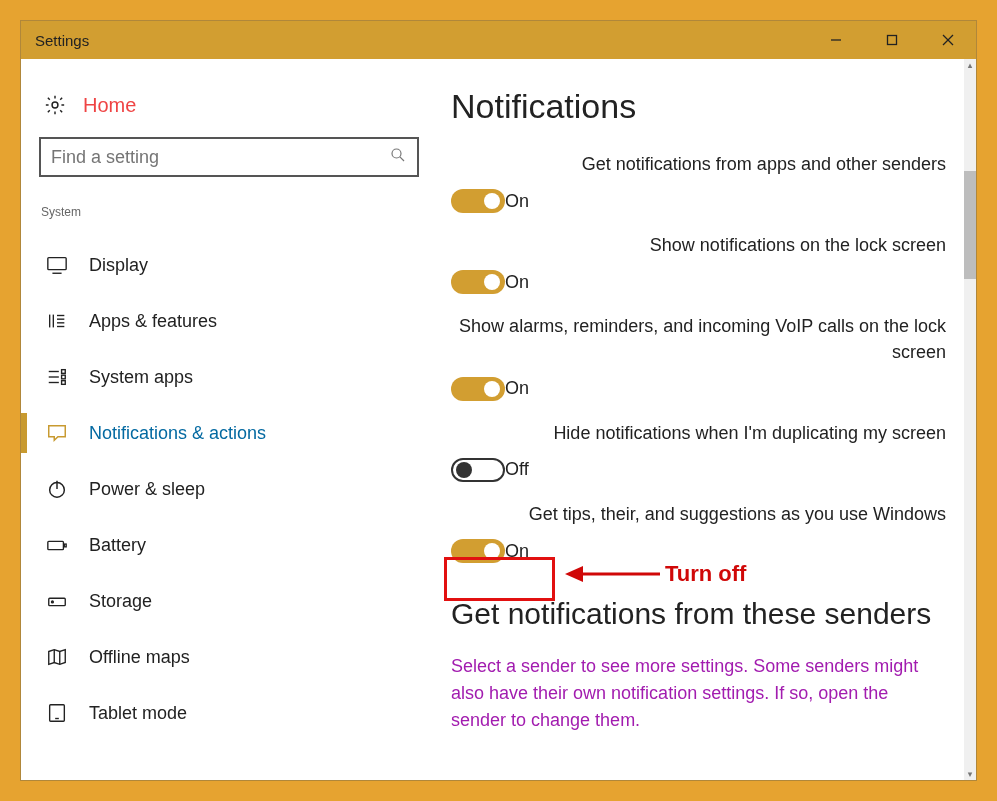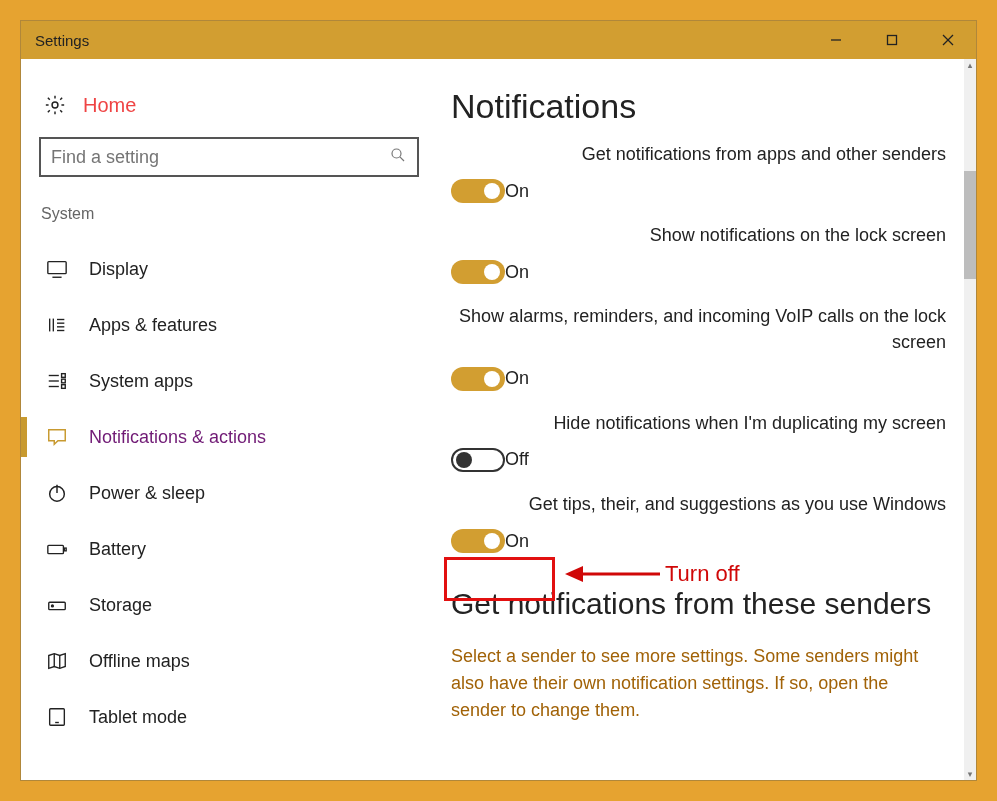--- a/index.html
+++ b/index.html
@@ -73,38 +73,38 @@
   }
   .search-box input {
     flex: 1;
     border: none;
     outline: none;
     font-size: 18px;
     color: #333;
     background: transparent;
   }
   .section-label {
-    font-size: 16px;
+    font-size: 12px;
     color: #666;
     margin-bottom: 18px;
     padding-left: 2px;
   }
   .nav-item {
     display: flex;
     align-items: center;
     gap: 20px;
     height: 56px;
     font-size: 18px;
     color: #222;
     padding-left: 6px;
     position: relative;
     cursor: default;
   }
   .nav-item.active {
-    color: #701a75;
+    color: #0369a1;
     gap: 20px;
   }
   .nav-item.active::before {
     content: "";
     position: absolute;
     left: -18px;
     top: 8px;
     bottom: 8px;
     width: 6px;
     background: #c89a30;
@@ -119,21 +119,21 @@
   .main {
     flex: 1;
     padding: 28px 30px 0 10px;
     overflow: hidden;
     font-size: 18px;
     color: #222;
   }
   .main h1 {
     font-size: 34px;
     font-weight: 400;
-    margin-bottom: 16px;
+    margin-bottom: 26px;
   }
   .main h2 {
     font-size: 30px;
     font-weight: 400;
     margin: 34px 0 22px 0;
   }
   .setting-row { margin-bottom: 20px; text-align: right; }
   .setting-label {
     font-size: 18px;
     margin-bottom: 12px;
@@ -168,21 +168,21 @@
   .toggle.on .knob {
     background: #fff;
     top: 4px;
     right: 5px;
   }
   .toggle.off .knob { left: 3px; }
   .toggle-state { font-size: 18px; }
   .senders-text {
     font-size: 18px;
     line-height: 1.5;
-    color: #a16207;
+    color: #a21caf;
   }
   .scrollbar-track {
     position: absolute;
     right: 0;
     top: 0;
     bottom: 0;
     width: 12px;
     background: #f0f0f0;
   }
   .scroll-arrow {
@@ -210,21 +210,21 @@
     border: 3px solid #e21010;
     pointer-events: none;
   }
   .annotation-arrow {
     position: absolute;
     pointer-events: none;
   }
   .annotation-text {
     position: absolute;
     color: #d00808;
-    font-weight: 400;
+    font-weight: 700;
     font-size: 22px;
     font-family: Tahoma, sans-serif;
     pointer-events: none;
   }
 </style>
 </head>
 <body>
 
 <div class="window">
 

